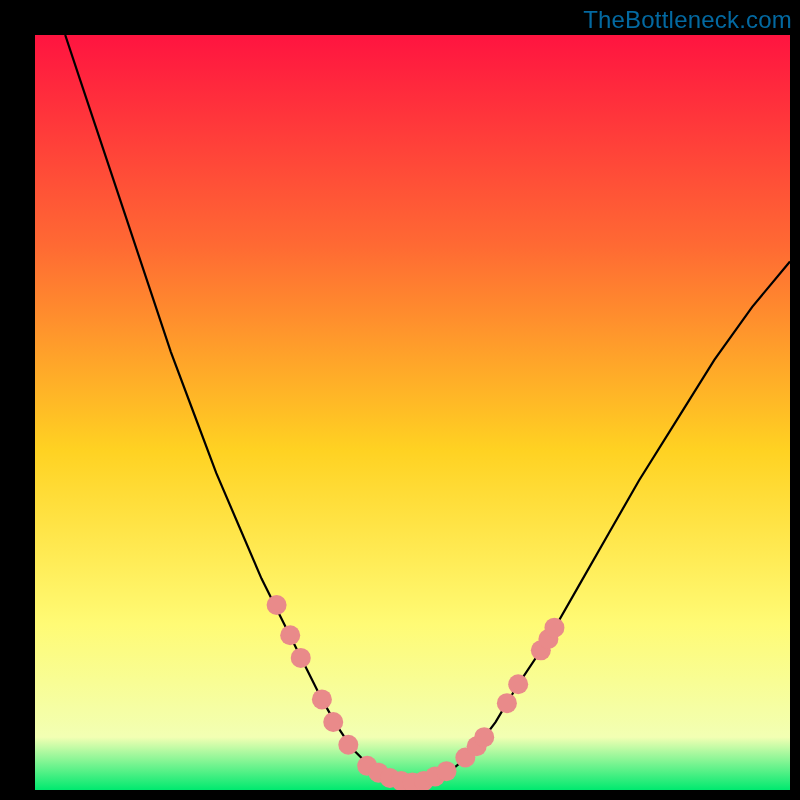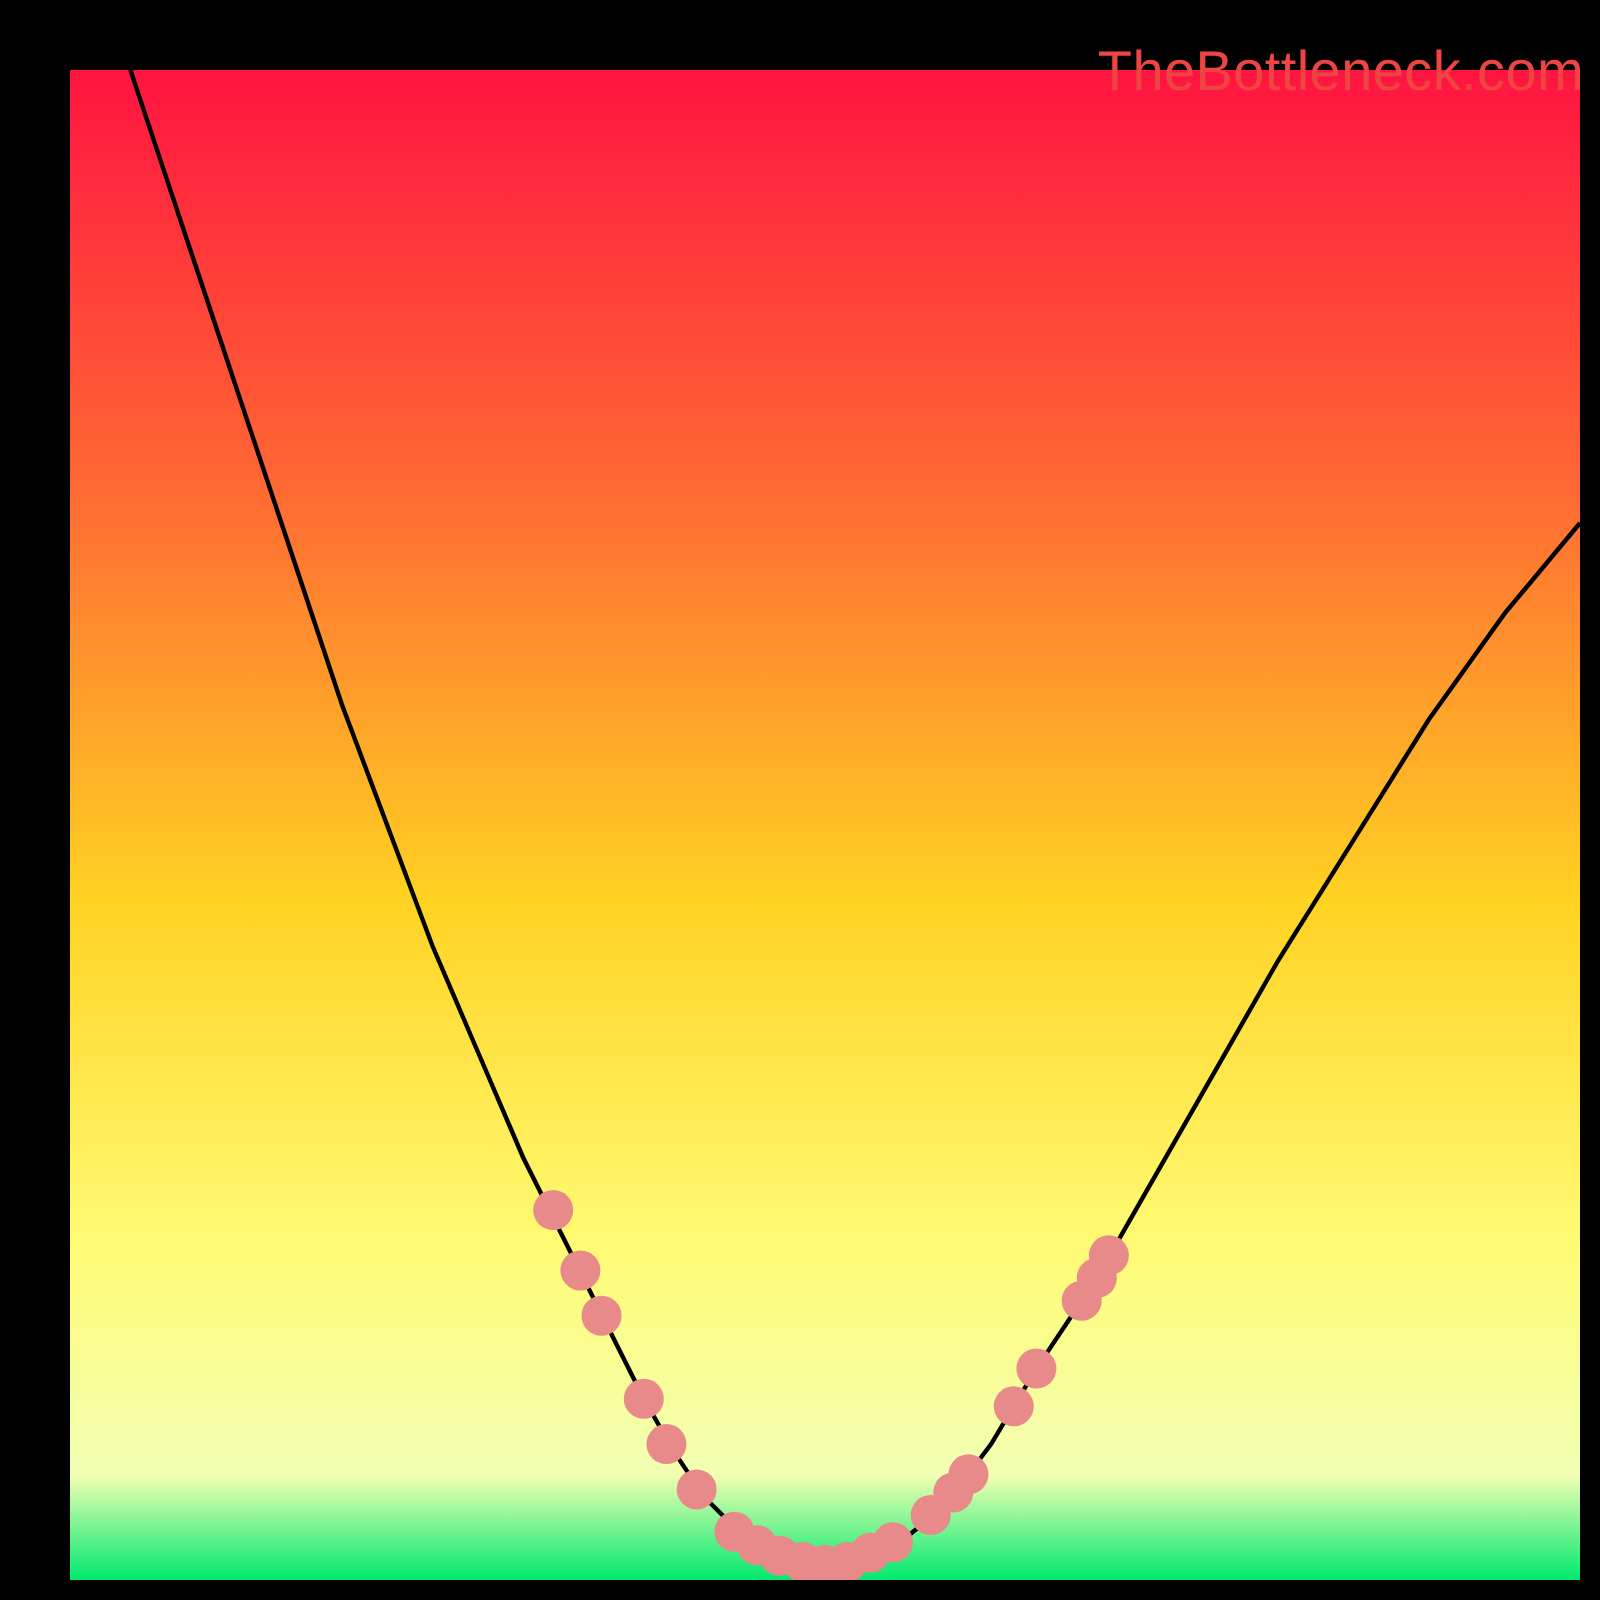--- a/index.html
+++ b/index.html
@@ -21,24 +21,24 @@
   }
   .plot-area {
     position: absolute;
     left: 35px;
     top: 35px;
     width: 755px;
     height: 755px;
   }
   .watermark {
     position: absolute;
-    top: 20px;
+    top: 6px;
     right: 8px;
-    color: #ef4444;
-    font-size: 28px;
+    color: #0369a1;
+    font-size: 24px;
     font-weight: 500;
     letter-spacing: 0.2px;
     font-family: Arial, Helvetica, sans-serif;
     user-select: none;
   }
 </style>
 </head>
 <body>
 
 <div class="frame">

